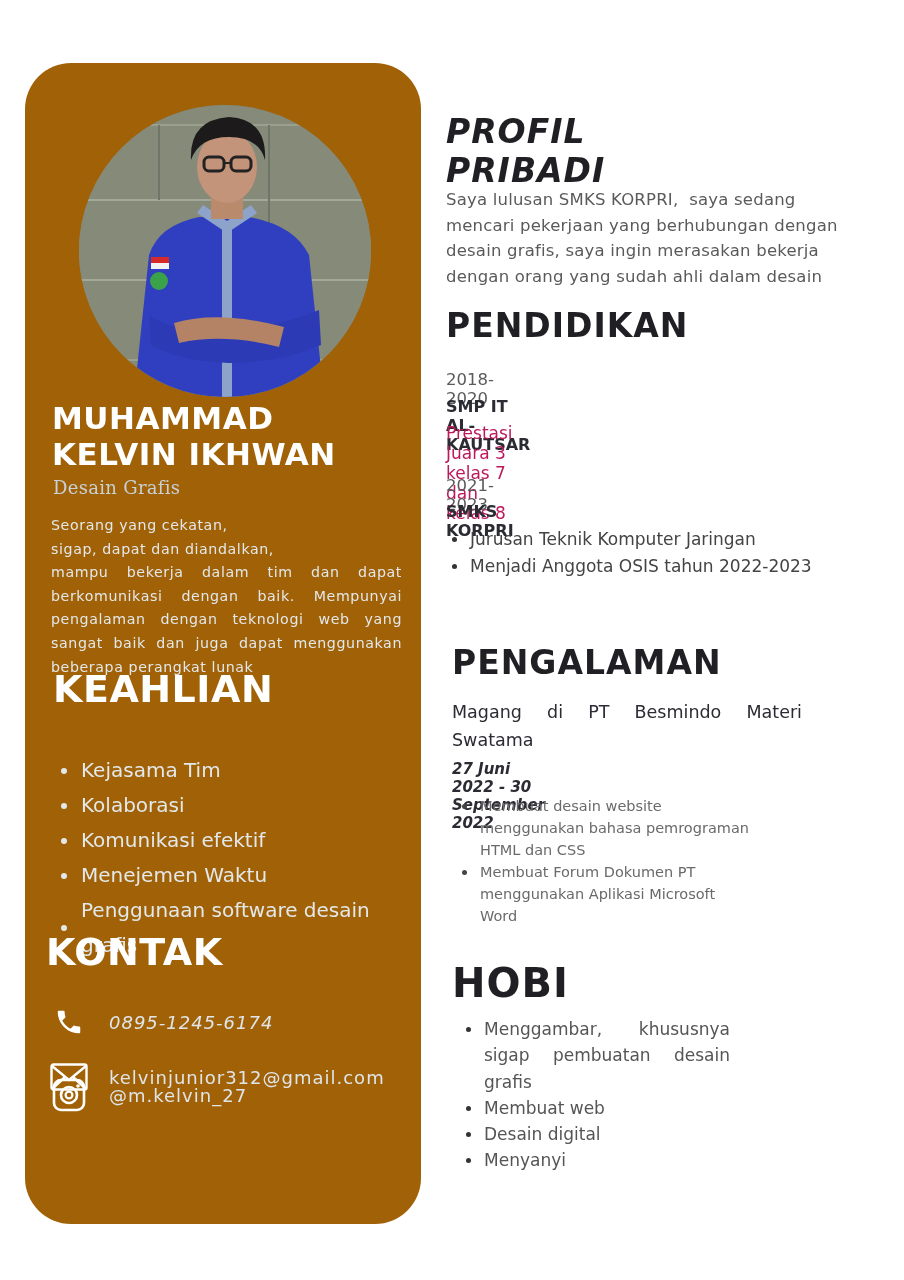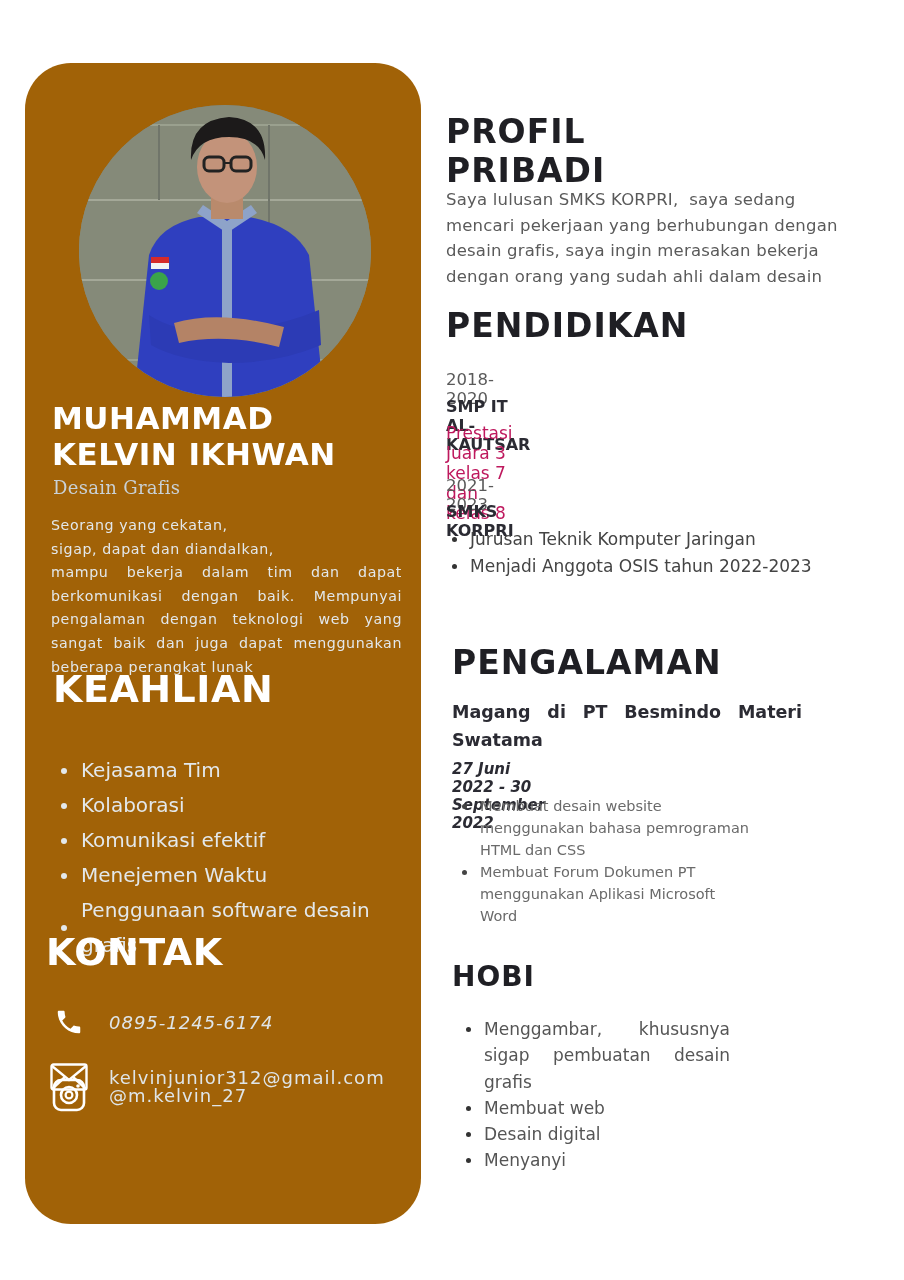--- a/index.html
+++ b/index.html
@@ -69,21 +69,21 @@
     .bullets { position: absolute; list-style: none; }
     .bullets li { position: relative; padding-left: 24px; }
     .bullets li::before {
       content: ""; position: absolute; left: 6px; width: 5px; height: 5px; border-radius: 50%; background: #333;
     }
 
     .edu-bullets { left: 446px; top: 526px; width: 392px; font-size: 17px; line-height: 26.5px; color: #444; }
     .edu-bullets li::before { top: 11px; }
     .edu-bullets .just { text-align: justify; text-align-last: left; }
 
-    .job-title { position: absolute; left: 452px; top: 698px; width: 350px; font-size: 17.5px; line-height: 28px; font-weight: bold; color: #2b2b33; text-align: justify; text-align-last: left; }
+    .job-title { position: absolute; left: 452px; top: 698px; width: 350px; font-size: 17.5px; line-height: 28px; font-weight: normal; color: #2b2b33; text-align: justify; text-align-last: left; }
     .job-date { position: absolute; left: 452px; top: 760px; font-size: 15px; font-weight: bold; font-style: italic; color: #2b2b33; }
     .job-bullets { left: 456px; top: 795px; width: 300px; font-size: 14.5px; line-height: 22px; color: #6a6a6a; }
     .job-bullets li::before { top: 9px; background: #444; }
 
     .hobi-bullets { left: 460px; top: 1016px; width: 270px; font-size: 17px; line-height: 26.3px; color: #555; }
     .hobi-bullets li::before { top: 11px; }
     .hobi-bullets .just { text-align: justify; text-align-last: left; }
   </style>
 </head>
 <body>
@@ -193,21 +193,21 @@
           <circle cx="17" cy="17" r="3.4" fill="none" stroke="#ffffff" stroke-width="2.2"></circle>
           <circle cx="26" cy="8" r="1.8" fill="#ffffff"></circle>
         </svg>
     </span>
     <span>@m.kelvin_27</span>
   </div>
 </div>
 
 <div class="main">
 
-  <div class="h1" style="left:446px; top:112px;">PROFIL PRIBADI</div>
+  <div class="h1" style="left:446px; top:112px;font-style:italic;">PROFIL PRIBADI</div>
   <div class="body-text" style="left:446px; top:171px; width:440px;">
     <div style="white-space:pre;margin-top:16px;">Saya lulusan SMKS KORPRI,  saya sedang</div>
     <div>mencari pekerjaan yang berhubungan dengan</div>
     <div>desain grafis, saya ingin merasakan bekerja</div>
     <div>dengan orang yang sudah ahli dalam desain</div>
   </div>
 
   <div class="h1" style="left:446px; top:306px;">PENDIDIKAN</div>
 
   <div class="edu-year" style="left:446px; top:370px;">2018-2020</div>
@@ -222,20 +222,20 @@
   </ul>
 
   <div class="h1" style="left:452px; top:643px;">PENGALAMAN</div>
   <div class="job-title">Magang di PT Besmindo Materi Swatama</div>
   <div class="job-date">27 Juni 2022 - 30 September 2022</div>
   <ul class="bullets job-bullets">
     <li>Membuat desain website menggunakan bahasa pemrograman HTML dan CSS</li>
     <li>Membuat Forum Dokumen PT menggunakan Aplikasi Microsoft Word</li>
   </ul>
 
-  <div class="h1" style="left:452px; top:960px; font-size:28px;">HOBI</div>
+  <div class="h1" style="left:452px; top:960px; font-size:40px;">HOBI</div>
   <ul class="bullets hobi-bullets">
     <li class="just">Menggambar, khususnya sigap pembuatan desain grafis</li>
     <li>Membuat web</li>
     <li>Desain digital</li>
     <li>Menyanyi</li>
   </ul>
 </div>
 
 </body></html>

